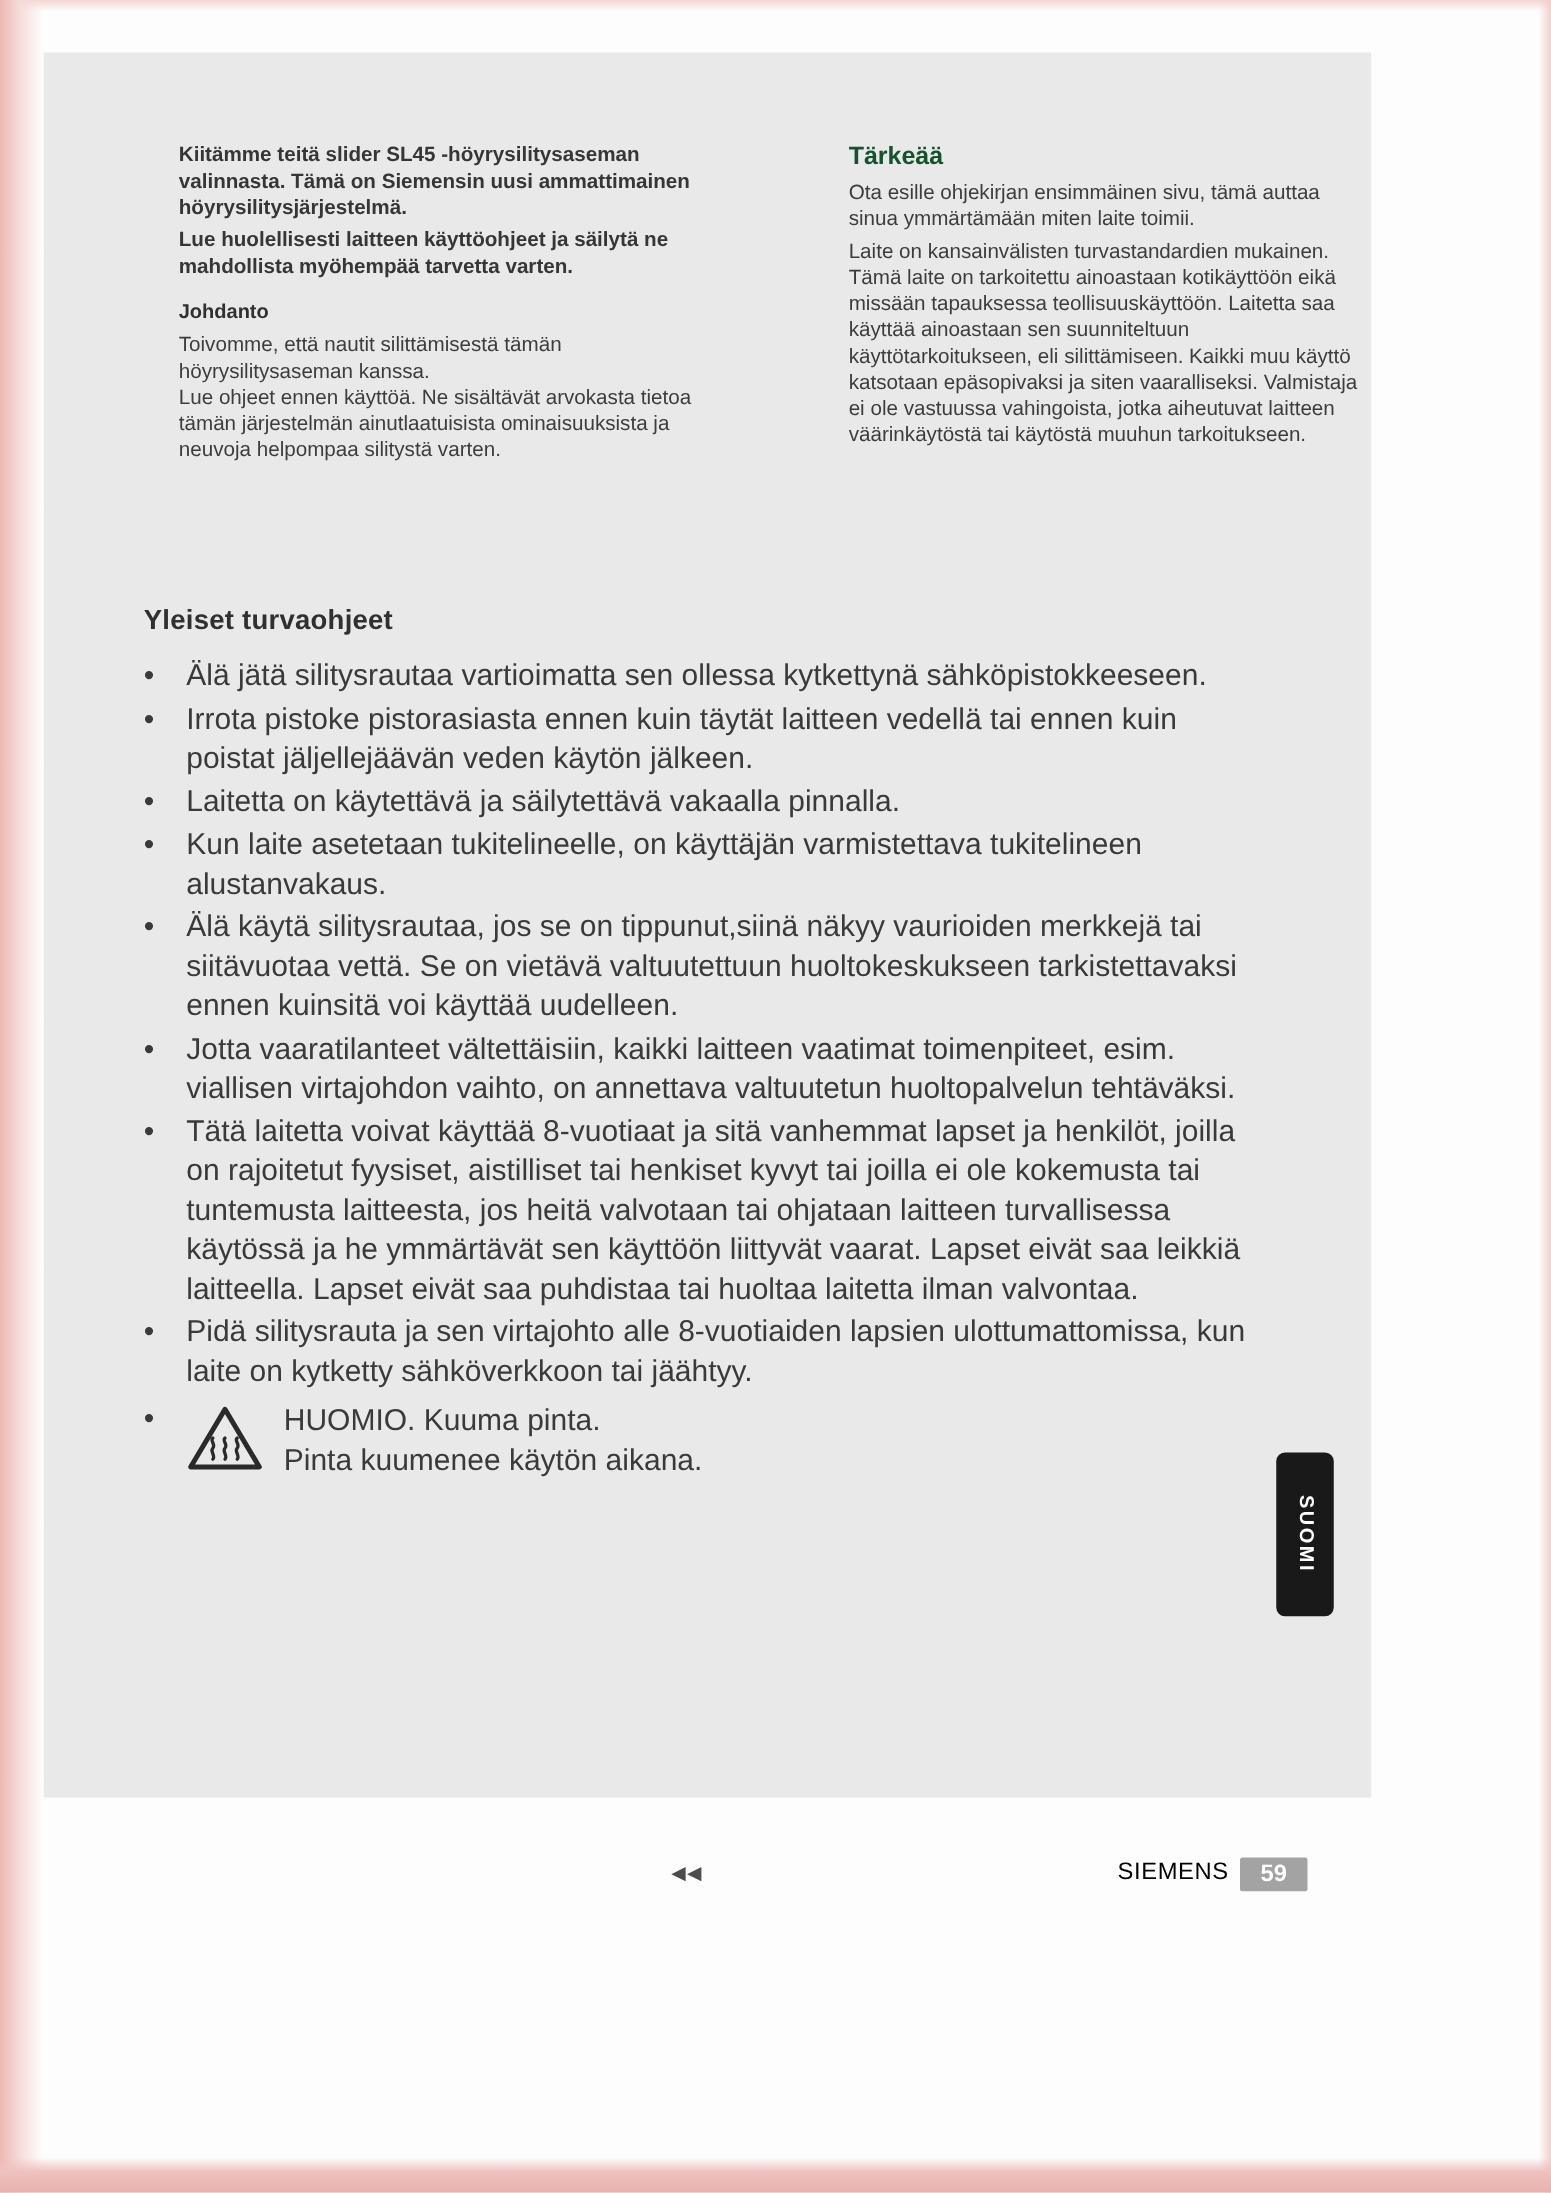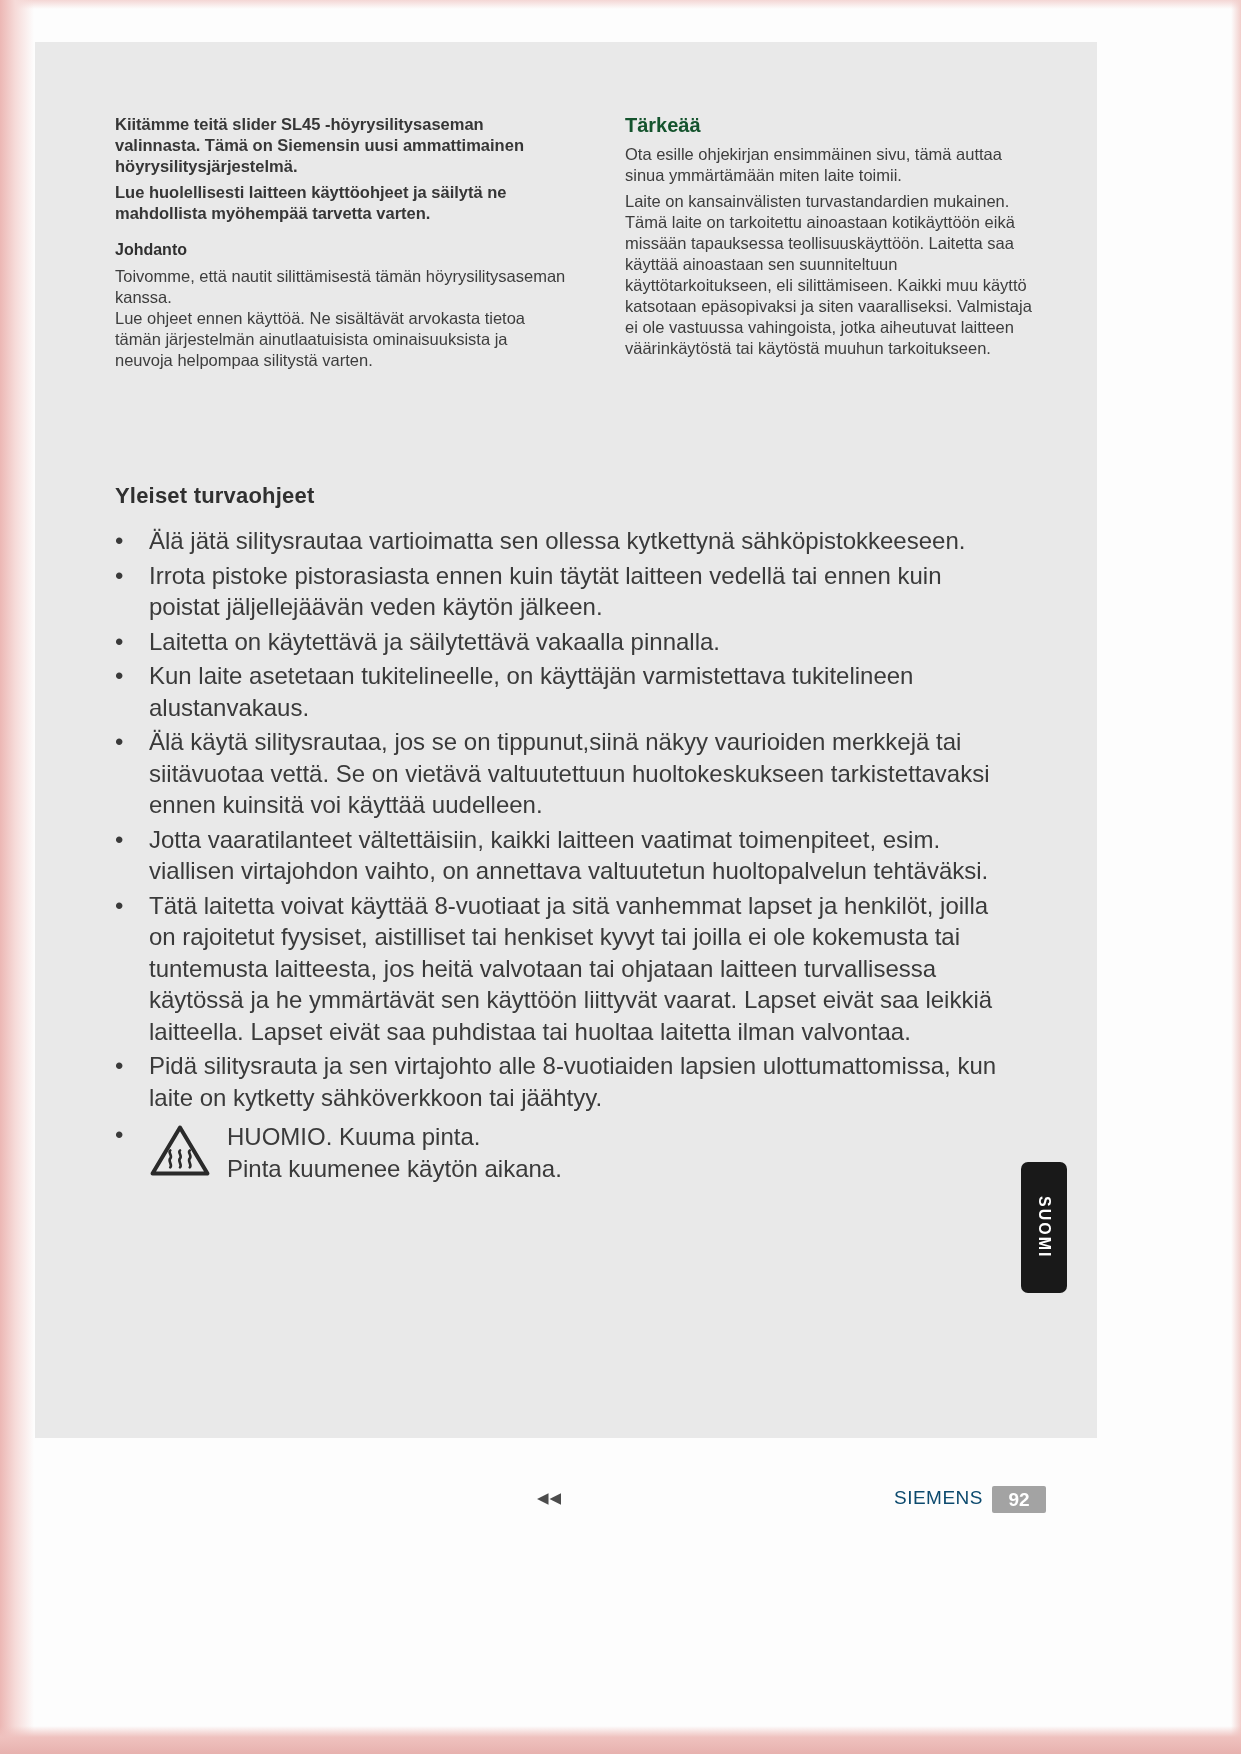--- a/index.html
+++ b/index.html
@@ -23,21 +23,21 @@
     background:linear-gradient(to bottom,rgba(240,196,193,0) 0%,#efc2bf 40%,#e7b1ae 100%); }
 
   
   .panel {
     position:absolute; left:35px; top:42px; width:1062px; height:1396px;
     background:#e9e9e9;
   }
   .panel-inner { padding:72px 0 0 80px; }
 
   
-  .cols { display:flex; gap:58px; }
+  .cols { display:flex; gap:86px;margin-left:28px; }
   .col-left  { width:452px; }
   .col-right { width:420px; }
   .p-small { font-size:16.5px; line-height:21px; color:#3d3d3d; }
   .p-bold  { font-weight:bold; color:#363636; }
   .mt-5  { margin-top:5px; }
   .mt-6  { margin-top:6px; }
   .subhead { font-size:16px; font-weight:bold; color:#303030; margin:17px 0 7px; }
   .subhead-top { margin-top:0; margin-bottom:7px; font-size:20px; font-weight:bold; color:#14532d; }
 
   
@@ -58,21 +58,21 @@
     background:#191919; border-radius:7px;
     display:flex; align-items:center; justify-content:center;
   }
   .lang-tab span {
     writing-mode:vertical-rl; color:#ffffff; font-weight:bold;
     font-size:16px; letter-spacing:2px;
   }
 
   
   .footer-arrows { position:absolute; left:537px; top:1489px; font-size:15px; color:#4c4c4c; letter-spacing:1px; }
-  .brand { position:absolute; left:894px; top:1487px; font-size:19px; color:#0c4a6e; letter-spacing:.5px; }
+  .brand { position:absolute; left:894px; top:1487px; font-size:19px; color:#000000; letter-spacing:.5px; }
   .page-badge {
     position:absolute; left:992px; top:1486px; width:54px; height:27px;
     background:#a3a3a3; color:#ffffff; font-size:19px; font-weight:bold;
     display:flex; align-items:center; justify-content:center; border-radius:2px;
   }
 </style>
 </head>
 <body>
 
 <div class="edge-top"></div>
@@ -161,14 +161,14 @@
   </div>
 </div>
 
 <div class="lang-tab">
   <span>SUOMI</span>
 </div>
 
 <div class="footer-arrows">◀◀</div>
 <div class="brand">SIEMENS</div>
 <div class="page-badge">
-  <span>92</span>
+  <span>59</span>
 </div>
 
 </body></html>

